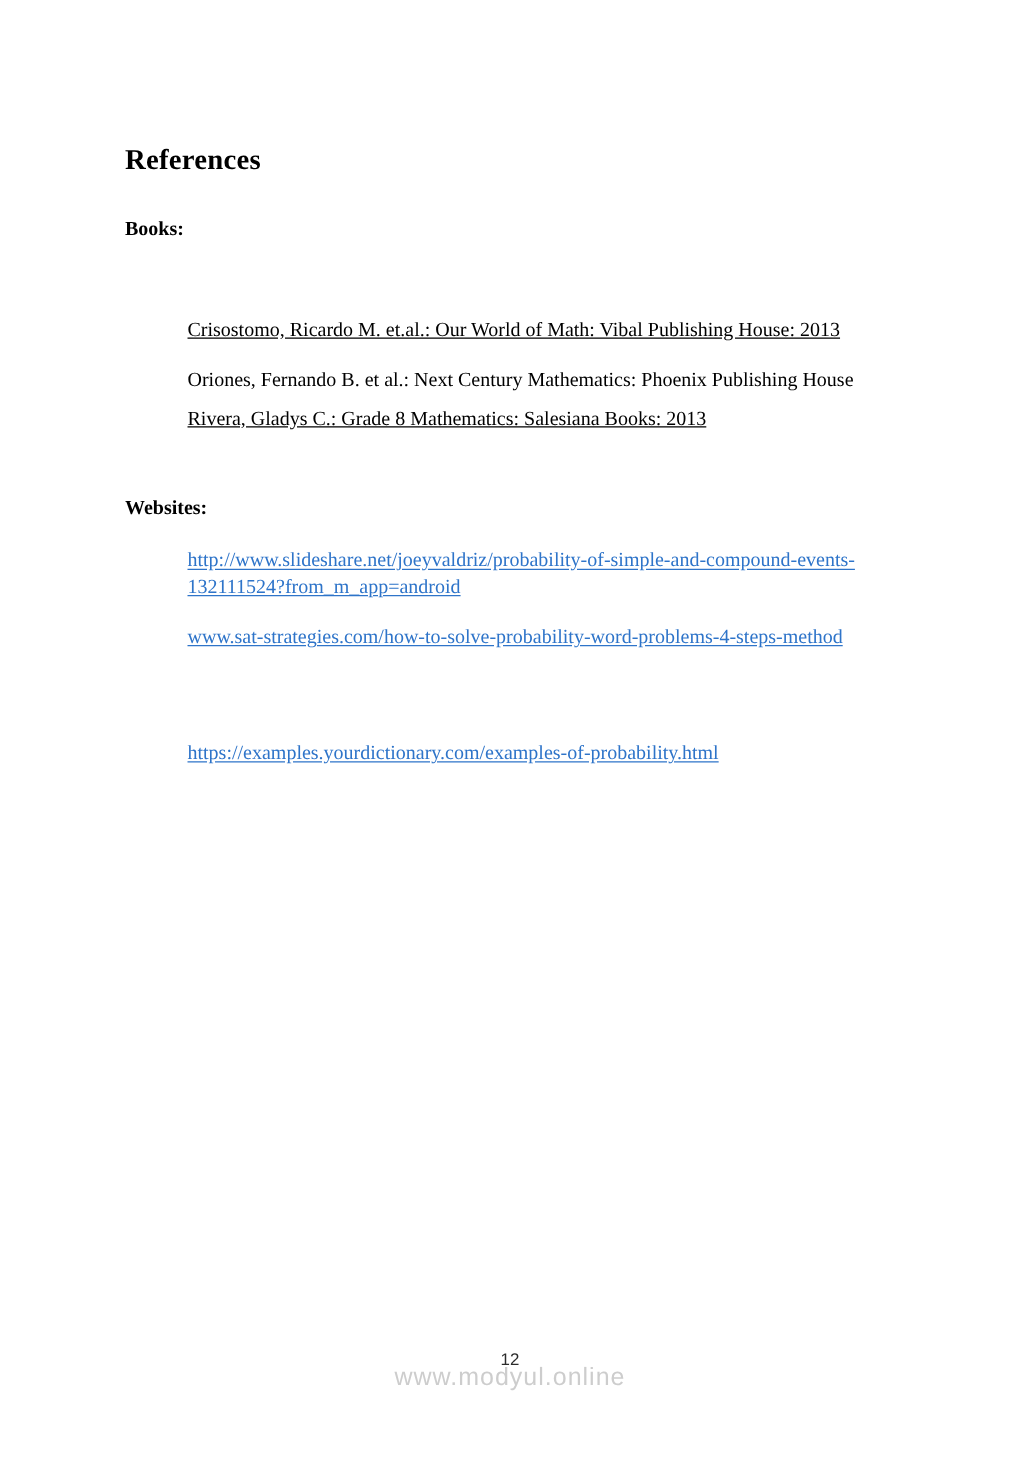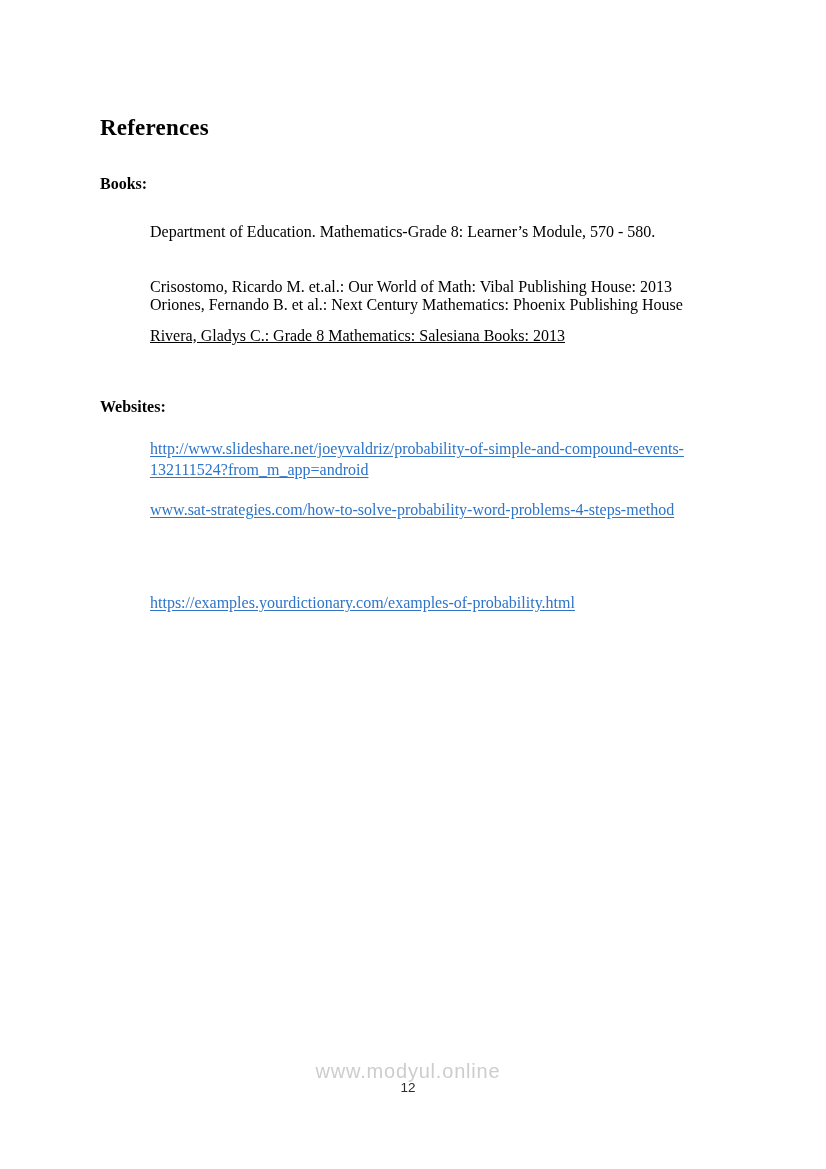--- a/index.html
+++ b/index.html
@@ -33,21 +33,21 @@
   }
   .books-label { top: 174px; }
   .websites-label { top: 397px; }
   .book-item {
     left: 150px;
     font-size: 16px;
     line-height: 20px;
     white-space: nowrap;
   }
   .book-0 { top: 206px; }
-  .book-1 { top: 261px; }
+  .book-1 { top: 239px; text-decoration: underline; }
   .book-2 { top: 279px; text-align: center; }
   .book-3 { top: 310px; text-decoration: underline; }
   .site-link {
     left: 150px;
     font-size: 16px;
     line-height: 20.5px;
     color: var(--link, #2e74c9);
     text-decoration: underline;
     text-underline-offset: 2px;
     cursor: pointer;
@@ -59,40 +59,39 @@
     left: 0;
     top: 1080px;
     width: 100%;
     text-align: center;
     font-family: "Liberation Sans", sans-serif;
     font-size: 13.5px;
     color: #2b2b2b;
   }
   .watermark {
     left: 0;
-    top: 1060px;
+    top: 1091px;
     width: 100%;
     text-align: center;
     font-family: "Liberation Sans", sans-serif;
     font-size: 20px;
     font-weight: 300;
     letter-spacing: 0.8px;
     color: var(--watermark, #cdcdcd);
   }
 </style>
 </head>
 <body>
 
 <div class="page">
 
   <h1 class="abs doc-title">References</h1>
 
   <div class="abs section-label books-label">Books:</div>
 
-  <p class="abs book-item book-0">Department of Education. Mathematics-Grade 8: Learner’s Module, 570 - 580.</p>
   <p class="abs book-item book-1">Crisostomo, Ricardo M. et.al.: Our World of Math: Vibal Publishing House: 2013</p>
   <p class="abs book-item book-2">Oriones, Fernando B. et al.: Next Century Mathematics: Phoenix Publishing House</p>
   <p class="abs book-item book-3">Rivera, Gladys C.: Grade 8 Mathematics: Salesiana Books: 2013</p>
 
   <div class="abs section-label websites-label">Websites:</div>
 
   <a class="abs site-link link-0">http://www.slideshare.net/joeyvaldriz/probability-of-simple-and-compound-events-132111524?from_m_app=android</a>
   <a class="abs site-link link-1">www.sat-strategies.com/how-to-solve-probability-word-problems-4-steps-method</a>
   <a class="abs site-link link-2">https://examples.yourdictionary.com/examples-of-probability.html</a>
 

